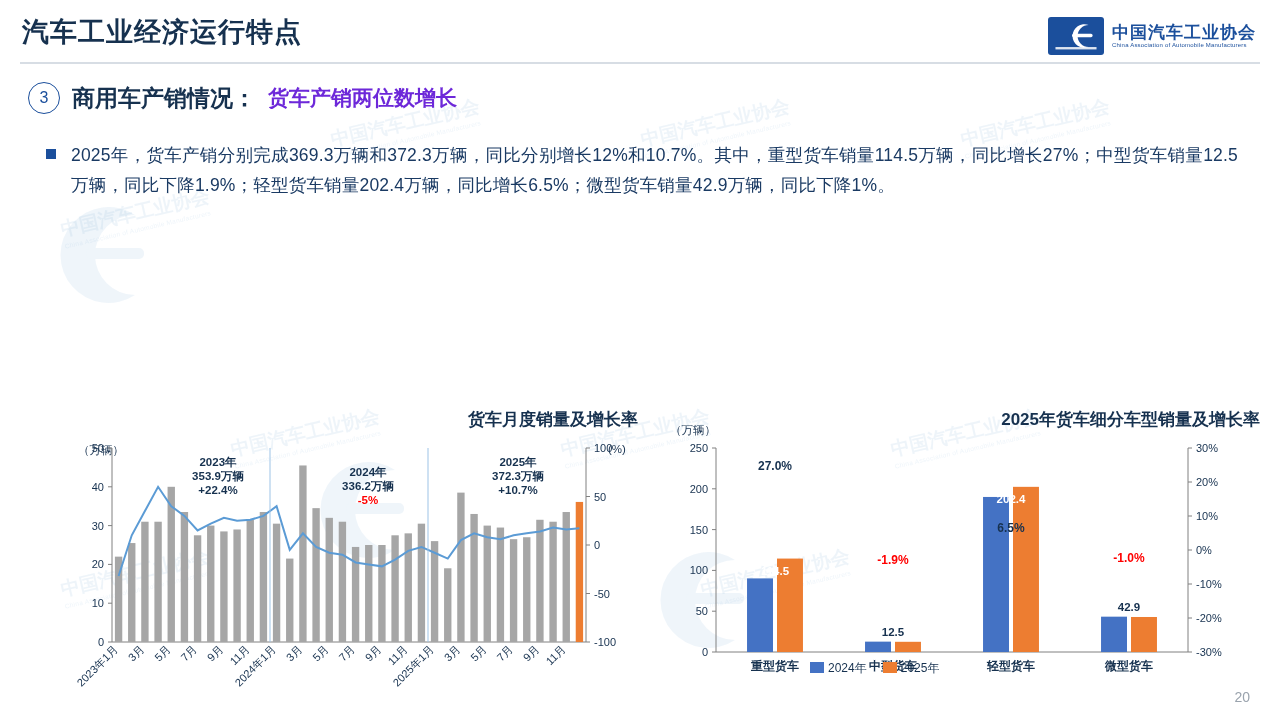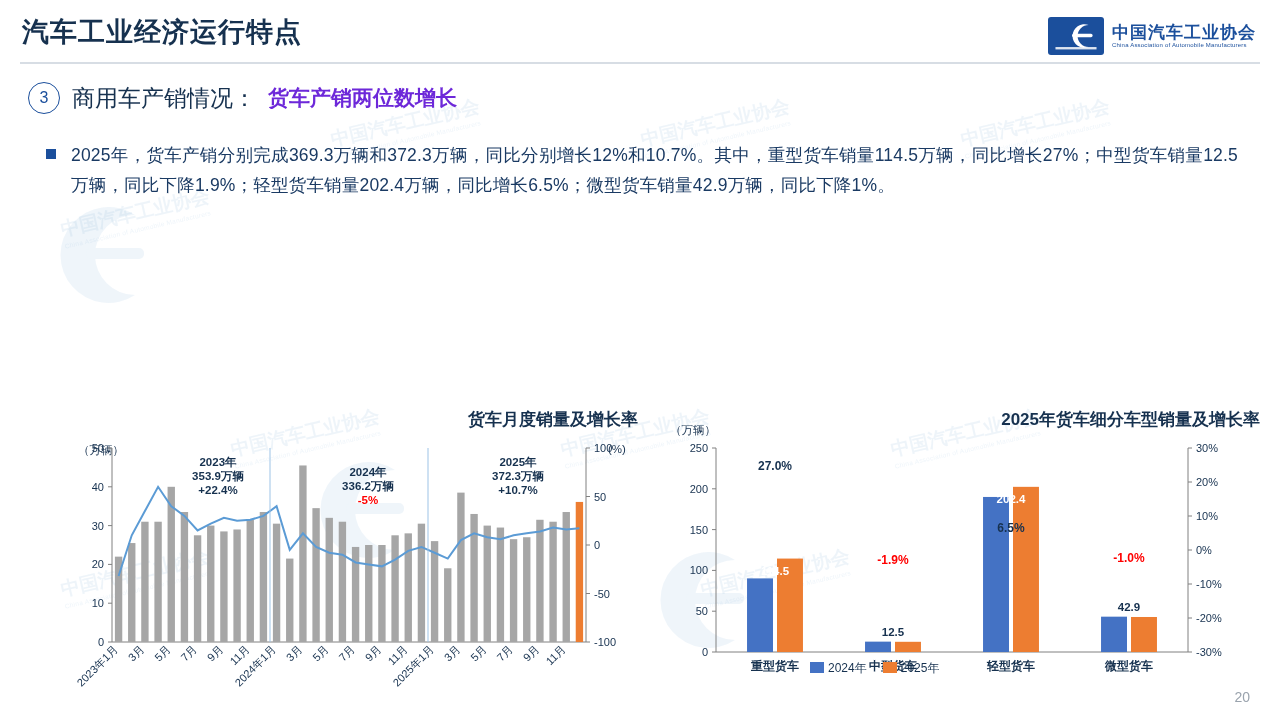--- a/index.html
+++ b/index.html
@@ -31,21 +31,21 @@
   .logo-cn{font-size:17px;font-weight:bold;color:#1b4f9c;letter-spacing:1px;}
   .logo-en{font-size:6px;color:#1b4f9c;letter-spacing:.2px;}
 
   
   .sec{position:absolute;left:28px;top:82px;display:flex;align-items:center;gap:12px;}
   .sec-num{
     width:30px;height:30px;border-radius:50%;border:1.6px solid #1b4f9c;
     display:flex;align-items:center;justify-content:center;
     font-size:16px;color:#1b4f9c;
   }
-  .sec-title{font-size:23px;font-weight:normal;color:#16314f;}
+  .sec-title{font-size:23px;font-weight:bold;color:#16314f;}
   .sec-sub{font-size:21px;font-weight:bold;color:#6d28d9;}
 
   
   .bullets{position:absolute;left:46px;top:140px;width:1192px;}
   .bullet{display:flex;gap:15px;margin-bottom:14px;}
   .bullet .sq{
     width:10px;height:10px;background:#1b4f9c;margin-top:9px;flex:0 0 10px;
   }
   .bullet p{
     margin:0;font-size:17.5px;line-height:1.72;color:#1a3a63;text-align:justify;

